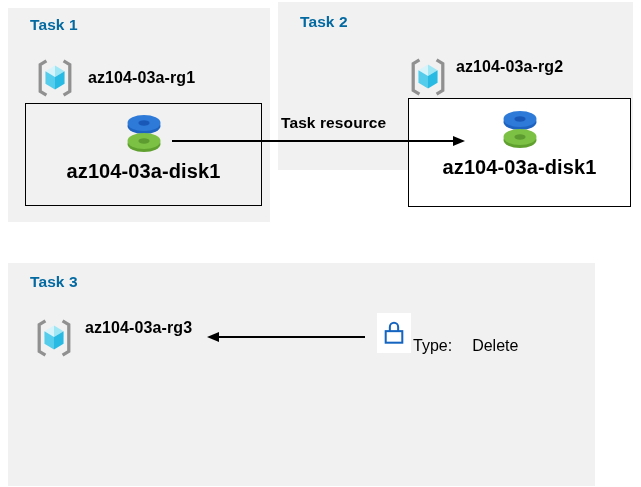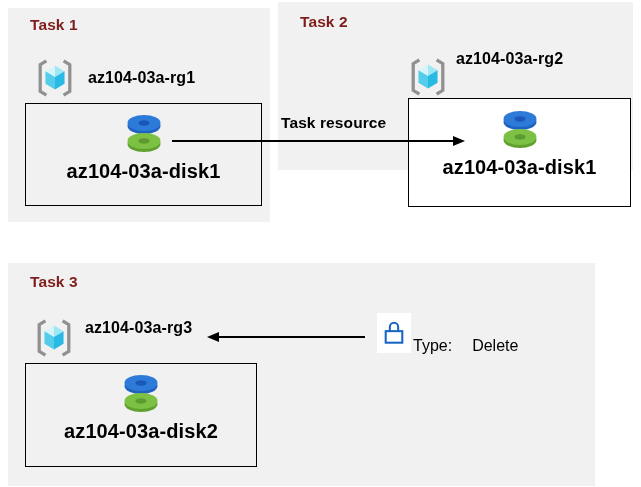--- a/index.html
+++ b/index.html
@@ -6,37 +6,37 @@
   .page{
     position:relative;width:641px;height:487px;background:#fff;overflow:hidden;
     font-family:"Liberation Sans",sans-serif;color:#000;
   }
   .panel{position:absolute;background:#f1f1f1;}
   #task1-panel{left:8px;top:8px;width:262px;height:214px;}
   #task2-panel{left:278px;top:2px;width:355px;height:168px;}
   #task3-panel{left:8px;top:263px;width:587px;height:223px;}
   .panel-title{
     position:absolute;margin:0;font-size:15.5px;font-weight:bold;
-    color:#7f1d1d;letter-spacing:.1px;white-space:nowrap;
+    color:#0369a1;letter-spacing:.1px;white-space:nowrap;
   }
   #task1-panel .panel-title{left:22px;top:8px;}
   #task2-panel .panel-title{left:22px;top:11px;}
   #task3-panel .panel-title{left:22px;top:10px;}
 
   .rg-icon{position:absolute;width:42px;height:44px;}
   .rg-icon svg{display:block;width:42px;height:44px;}
   #task1-panel .rg-icon{left:26px;top:48px;}
   #task2-panel .rg-icon{left:129px;top:53px;}
   #task3-panel .rg-icon{left:25px;top:53px;}
 
   .rg-label{
     position:absolute;font-size:16px;font-weight:bold;white-space:nowrap;letter-spacing:.1px;
   }
   #task1-panel .rg-label{left:80px;top:61px;}
-  #task2-panel .rg-label{left:178px;top:48px;}
+  #task2-panel .rg-label{left:178px;top:56px;}
   #task3-panel .rg-label{left:77px;top:56px;}
 
   .resource-box{position:absolute;border:1.5px solid #000;}
   #task1-box{left:17px;top:95px;width:235px;height:101px;}
   #task2-box{left:130px;top:96px;width:221px;height:107px;background:#fff;}
   #task3-box{left:17px;top:100px;width:230px;height:102px;}
 
   .disk-icon{position:absolute;left:50%;transform:translateX(-50%);top:8px;width:40px;height:42px;}
   .disk-icon svg{display:block;width:40px;height:42px;}
   #task2-box .disk-icon{top:9px;}
@@ -160,31 +160,18 @@
     <div id="lock-badge">
       <svg viewBox="0 0 26 30">
         <path d="M8.5 13 V8.5 a4.5 4.5 0 0 1 9 0 V13" fill="none" stroke="#1565c0" stroke-width="2.2"></path>
         <rect x="4" y="13" width="18" height="12.5" fill="#ffffff" stroke="#1565c0" stroke-width="2.2"></rect>
       </svg>
     </div>
     <div id="lock-type-line">
       <span class="t-label">Type:</span><span class="t-value">Delete</span>
     </div>
 
-    <div class="resource-box" id="task3-box">
-      <span class="disk-icon">
-        <svg viewBox="0 0 40 42">
-          <ellipse cx="20" cy="14" rx="16.5" ry="8" fill="#1f63c0"></ellipse>
-          <ellipse cx="20" cy="11" rx="16.5" ry="8" fill="#2e7ad8"></ellipse>
-          <ellipse cx="20" cy="11" rx="5.6" ry="2.7" fill="#1a58b8"></ellipse>
-          <ellipse cx="20" cy="32" rx="16.5" ry="8" fill="#5fa02f"></ellipse>
-          <ellipse cx="20" cy="29" rx="16.5" ry="8" fill="#7cc144"></ellipse>
-          <ellipse cx="20" cy="29" rx="5.6" ry="2.7" fill="#5d9b31"></ellipse>
-        </svg>
-      </span>
-      <span class="disk-label">az104-03a-disk2</span>
-    </div>
   </section>
 
   <div class="arrow-line" id="lock-arrow-line"></div>
   <div class="arrowhead left" id="lock-arrow-head"></div>
 
 </div>
 
 </body></html>

